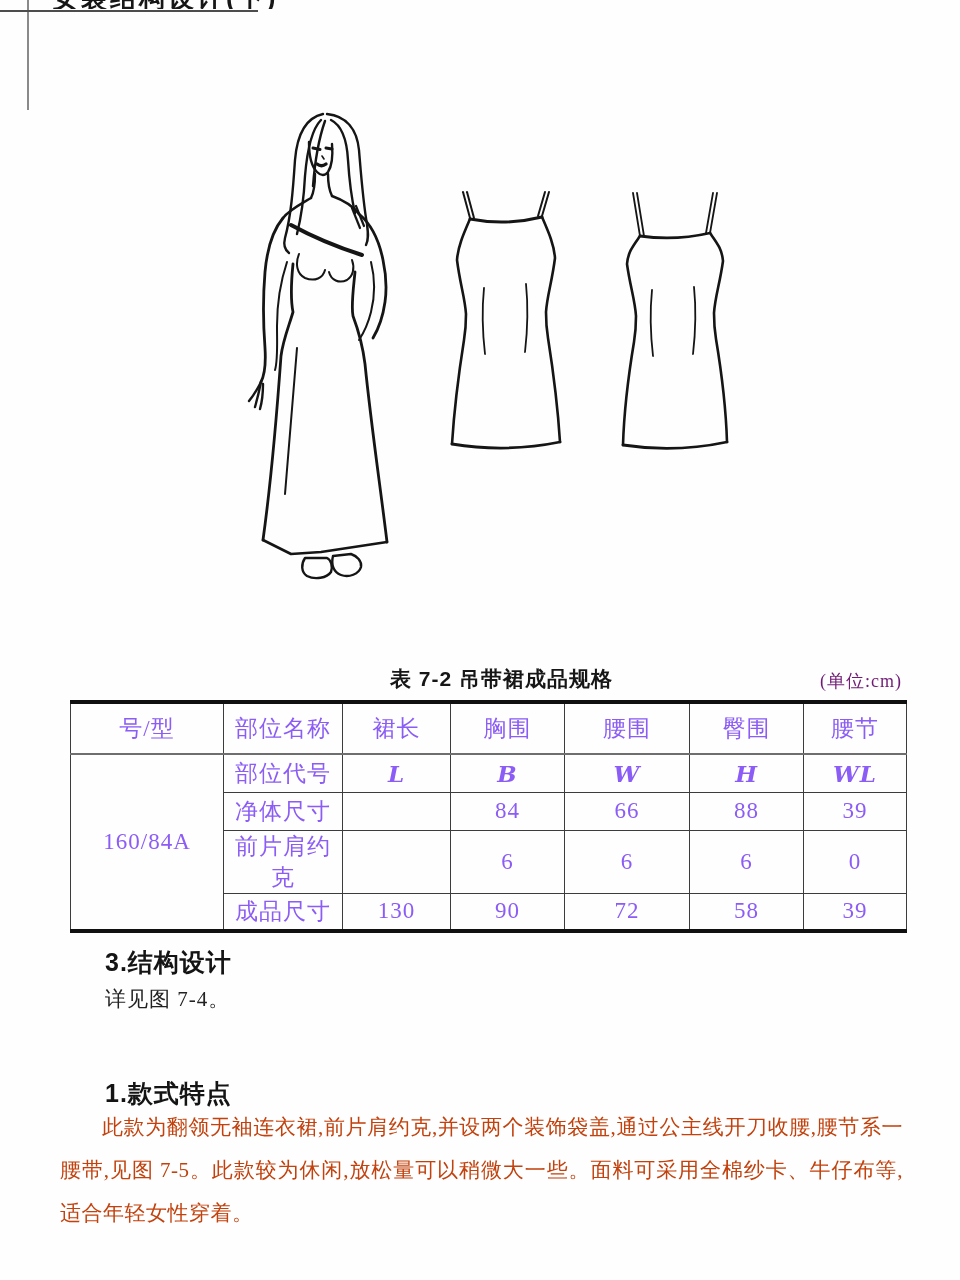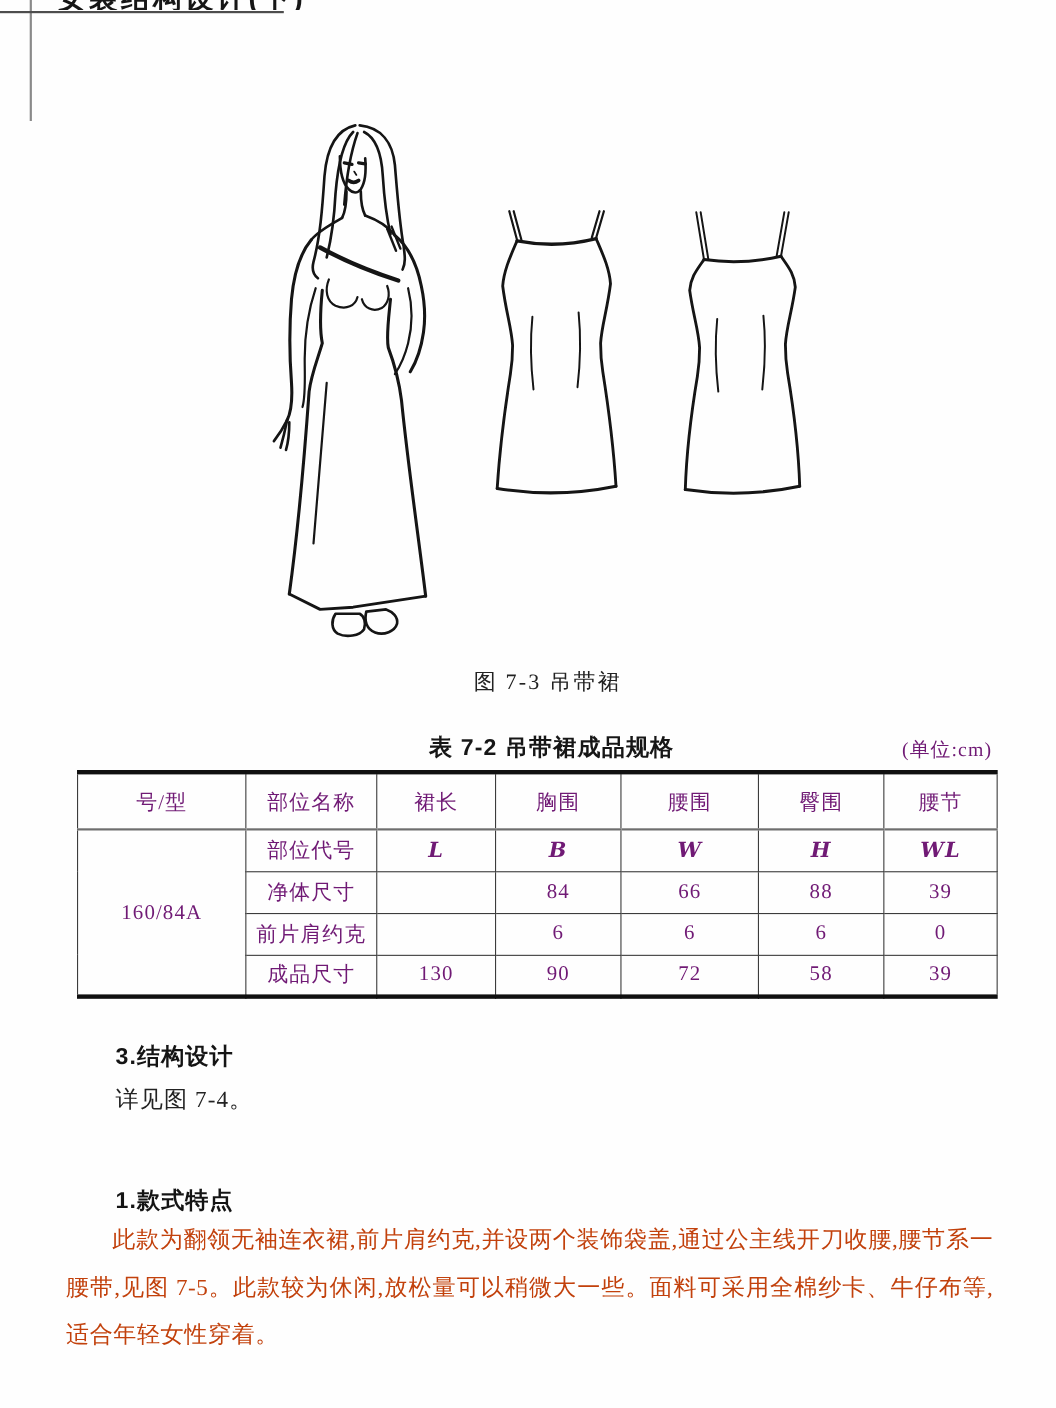--- a/index.html
+++ b/index.html
@@ -30,33 +30,33 @@
   .table-title {
     position:absolute; left:390px; top:665px; white-space:nowrap;
     font-family:"Liberation Sans","DejaVu Sans",sans-serif; font-weight:bold;
     font-size:21px; letter-spacing:1px; color:#161616;
   }
   .unit-note { position:absolute; right:58px; top:669px; font-size:18px; letter-spacing:1px; color:#701a75; }
   
   table.spec {
     position:absolute; left:70px; top:700px; width:836px;
     border-collapse:collapse; table-layout:fixed;
-    font-size:19px; color:#701a75;
+    font-size:23px; color:#8b5cf6;
     border-top:4px solid #101010; border-bottom:4px solid #101010;
     border-left:1px solid #3c3c3c; border-right:1px solid #3c3c3c;
   }
   table.spec td { border:1px solid #3c3c3c; text-align:center; vertical-align:middle; padding:0; letter-spacing:1px; }
   table.spec thead td { height:52px; border-bottom:2px solid #6e6e6e; }
   table.spec tbody tr { height:38px; }
   td.code-cell { font-style:italic; font-weight:bold; font-family:"DejaVu Serif","Liberation Serif",serif; }
   
   .sub-heading {
     position:absolute; left:105px;
     font-family:"Liberation Sans","DejaVu Sans",sans-serif; font-weight:bold;
-    font-size:21px; letter-spacing:1px; color:#141414;
+    font-size:25px; letter-spacing:1px; color:#141414;
   }
   .sec3-head { top:946px; }
   .see-line  { position:absolute; left:105px; top:985px; font-size:21px; letter-spacing:1px; color:#222; }
   .chapter-heading {
     position:absolute; left:105px; top:1026px;
     font-family:"Liberation Sans","DejaVu Sans",sans-serif; font-weight:bold;
     font-size:25px; letter-spacing:1.5px; color:#111;
   }
   .sec1-head { top:1077px; }
   .body-para {
@@ -144,21 +144,20 @@
       <path d="M90,45 L97,5" stroke-width="1.8"></path>
       <path d="M24,48 Q59,53 94,45" stroke-width="2.8"></path>
       <path d="M24,48 C17,58 12,64 11,76 C14,98 19,112 20,128 C20,140 19,148 18,154 C12,190 8,224 7,257"></path>
       <path d="M94,45 C101,55 106,61 107,73 C104,95 99,109 98,125 C98,137 99,145 100,151 C106,187 110,221 111,254"></path>
       <path d="M7,257 Q59,265 111,254" stroke-width="2.8"></path>
       <path d="M36,102 C34,122 34,142 37,168" stroke-width="1.8"></path>
       <path d="M78,99 C80,119 80,140 77,166" stroke-width="1.8"></path>
     </g>
   </svg>
 
-  <div class="figure-caption">图 7-3  吊带裙</div>
 
   <div class="table-title">表 7-2  吊带裙成品规格</div>
   <div class="unit-note">(单位:cm)</div>
 
   <table class="spec">
     <colgroup>
       <col style="width:153px">
         <col style="width:119px">
         <col style="width:108px">
       <col style="width:114px">

